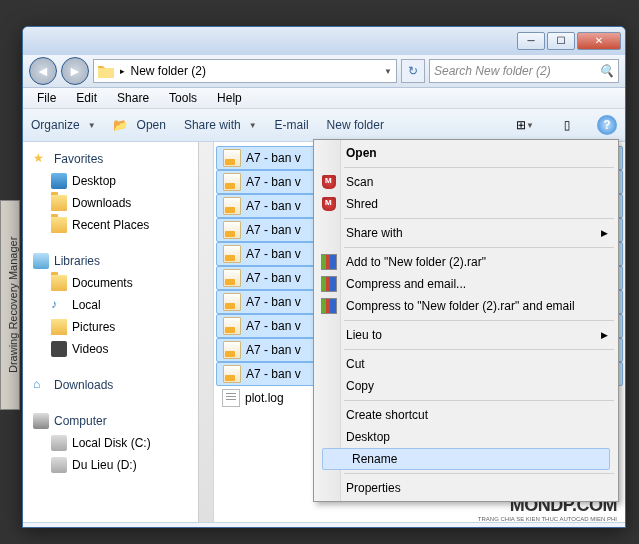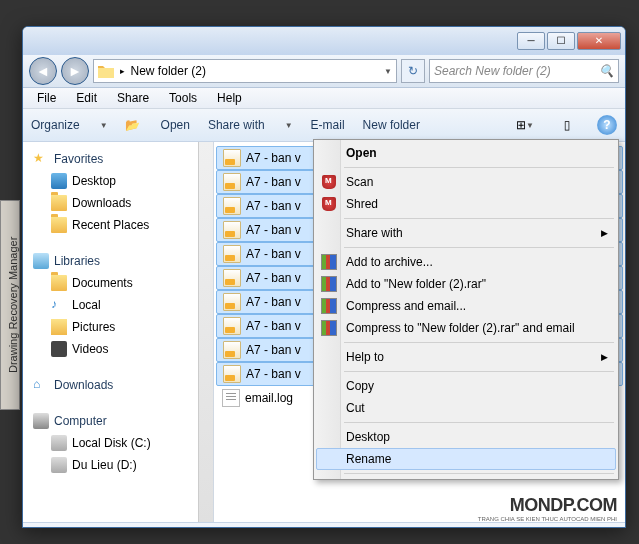--- a/index.html
+++ b/index.html
@@ -14,21 +14,21 @@
 .navbtn.disabled{background:radial-gradient(#d0d8e2,#a0acbc)}
 .crumb{flex:1;height:22px;background:#fff;border:1px solid #a0acbc;display:flex;align-items:center;padding:0 4px;gap:6px}
 .crumb .foldericon{width:16px;height:14px;display:inline-block}
 .crumb .drop{margin-left:auto;color:#555;font-size:8px}
 .refresh{width:22px;height:22px;border:1px solid #a0acbc;background:#eaf1fa;display:flex;align-items:center;justify-content:center;cursor:pointer;color:#3c6fa8}
 .search{width:180px;height:22px;background:#fff;border:1px solid #a0acbc;padding:0 4px;color:#888;font-style:italic;display:flex;align-items:center}
 .search .mag{margin-left:auto;color:#555}
 .menubar{height:20px;background:linear-gradient(#f7f9fc,#e9eef6);border-bottom:1px solid #d0d8e2;display:flex;align-items:center;padding:0 6px;gap:4px}
 .menubar span{padding:9px 8px;cursor:pointer}
 .toolbar{height:32px;background:linear-gradient(#f2f6fb,#deeaf7);border-bottom:1px solid #c6d4e6;display:flex;align-items:center;padding:0 8px;gap:18px}
-.toolbar .item{color:#1e395b;display:flex;align-items:center;gap:20px;cursor:pointer}
+.toolbar .item{color:#1e395b;display:flex;align-items:center;gap:8px;cursor:pointer}
 .toolbar .drop{font-size:8px;color:#555}
 .toolbar .spacer{margin-left:auto}
 .toolbar .iconbtn{width:22px;height:22px;border:1px solid transparent;display:flex;align-items:center;justify-content:center;cursor:pointer}
 .toolbar .iconbtn.help{background:radial-gradient(#bde0ff,#3c8ad6);border-radius:50%;color:#fff;font-weight:bold;width:18px;height:18px}
 .body{display:flex;height:380px}
 .nav{width:190px;border-right:1px solid #d0d8e2;background:#fff;overflow:auto;padding:6px 0;position:relative}
 .nav::after{content:"";position:absolute;right:0;top:0;width:14px;height:100%;background:linear-gradient(#f0f0f0,#e0e0e0);border-left:1px solid #ccc}
 .navgroup{margin-bottom:14px}
 .navhead{display:flex;align-items:center;gap:5px;padding:3px 10px;color:#1e395b}
 .navitem{display:flex;align-items:center;gap:5px;padding:3px 10px 3px 28px;cursor:pointer}
@@ -39,21 +39,21 @@
 .files{flex:1;background:#fff;padding:4px 0;overflow:auto}
 .filerow{display:flex;align-items:center;gap:5px;padding:3px 8px;cursor:pointer}
 .filerow.sel{background:#cde6ff;border:1px solid #7fb7ec;margin:0 2px;border-radius:2px;padding:2px 6px}
 .dwgico{width:16px;height:16px;background:linear-gradient(#fff,#f3e5c0);border:1px solid #d0b878;border-radius:1px;position:relative;flex-shrink:0}
 .dwgico::after{content:"";position:absolute;bottom:1px;left:1px;width:10px;height:6px;background:#f5b030;border-radius:1px}
 .logico{width:16px;height:16px;background:#fff;border:1px solid #bbb;flex-shrink:0;position:relative}
 .logico::before{content:"";position:absolute;top:3px;left:3px;right:3px;height:1px;background:#999;box-shadow:0 3px 0 #999,0 6px 0 #999}
 .details{height:60px;background:linear-gradient(#f1f5fb,#e3ecf7);border-top:1px solid #c6d4e6;display:flex;align-items:center;padding:0 10px;gap:12px}
 .ctx{position:absolute;left:313px;top:139px;width:300px;background:#f0f0f0;border:1px solid #979797;box-shadow:3px 3px 6px rgba(0,0,0,.3);padding:2px;z-index:10}
 .ctx .row{display:flex;align-items:center;height:22px;padding:0 24px 0 30px;position:relative;cursor:pointer}
-.ctx .row.hl{background:#d6e8ff;border:1px solid #a0c4ee;border-radius:2px;margin:0 0;padding:0 23px 0 29px;height:20px}
+.ctx .row.hl{background:#d6e8ff;border:1px solid #a0c4ee;border-radius:2px;margin:0 6px;padding:0 23px 0 29px;height:20px}
 .ctx .row .arr{position:absolute;right:8px;font-size:9px}
 .ctx .row b{font-weight:bold}
 .ctx .sep{height:1px;background:#d0d0d0;margin:3px 2px 3px 28px}
 .ctx .gutter{position:absolute;left:0;top:0;width:26px;height:100%;background:linear-gradient(to right,#f2f2f2,#e8e8e8);border-right:1px solid #d8d8d8}
 .ctx .cico{position:absolute;left:5px;width:16px;height:16px;display:flex;align-items:center;justify-content:center}
 .shield{width:14px;height:14px;background:radial-gradient(#d44,#a22);border-radius:2px 2px 5px 5px;position:relative}
 .shield::after{content:"M";color:#fff;font-size:8px;position:absolute;left:3px;top:1px;font-weight:bold}
 .books{width:14px;height:14px;background:linear-gradient(to right,#6a3 30%,#c43 30%,#c43 60%,#36c 60%);border:1px solid #888}
 .watermark{position:absolute;right:22px;bottom:22px;text-align:right;color:#333;font-family:Arial;z-index:5;pointer-events:none}
 .watermark .big{font-size:18px;font-weight:bold;letter-spacing:-0.5px}
@@ -225,21 +225,21 @@
         <div class="filerow sel">
           <span class="dwgico"></span>
           <span>A7 - ban v</span>
         </div>
         <div class="filerow sel">
           <span class="dwgico"></span>
           <span>A7 - ban v</span>
         </div>
         <div class="filerow">
           <span class="logico"></span>
-          <span>email.log</span>
+          <span>plot.log</span>
         </div>
       </div>
   </div>
 
   <div class="details">
     
     
     
   </div>
 </div>
@@ -265,58 +265,58 @@
   <div class="sep"></div>
   <div class="row">
       <span>Share with</span>
       <span class="arr">▶</span>
     </div>
   <div class="sep"></div>
   <div class="row">
       <span class="cico">
         <span class="books"></span>
       </span>
-      <span>Add to archive...</span>
+      <span>Add to "New folder (2).rar"</span>
     </div>
   <div class="row">
       <span class="cico">
         <span class="books"></span>
       </span>
-      <span>Add to "New folder (2).rar"</span>
+      <span>Compress and email...</span>
     </div>
   <div class="row">
       <span class="cico">
         <span class="books"></span>
       </span>
-      <span>Compress and email...</span>
-    </div>
-  <div class="row">
-      <span class="cico">
-        <span class="books"></span>
-      </span>
       <span>Compress to "New folder (2).rar" and email</span>
     </div>
   <div class="sep"></div>
   <div class="row">
-      <span>Help to</span>
+      <span>Lieu to</span>
       <span class="arr">▶</span>
     </div>
   <div class="sep"></div>
   <div class="row">
+      <span>Cut</span>
+    </div>
+  <div class="row">
       <span>Copy</span>
     </div>
-  <div class="row">
-      <span>Cut</span>
-    </div>
-  <div class="sep"></div>
+  <div class="sep"></div>
+  <div class="row">
+      <span>Create shortcut</span>
+    </div>
   <div class="row">
       <span>Desktop</span>
     </div>
   <div class="row hl">
       <span>Rename</span>
     </div>
   <div class="sep"></div>
+  <div class="row">
+      <span>Properties</span>
+    </div>
 </div>
 
 <div class="watermark">
   <div class="big">MONDP.COM</div>
   <div class="small">TRANG CHIA SE KIEN THUC AUTOCAD MIEN PHI</div>
 </div>
 
 </body></html>

